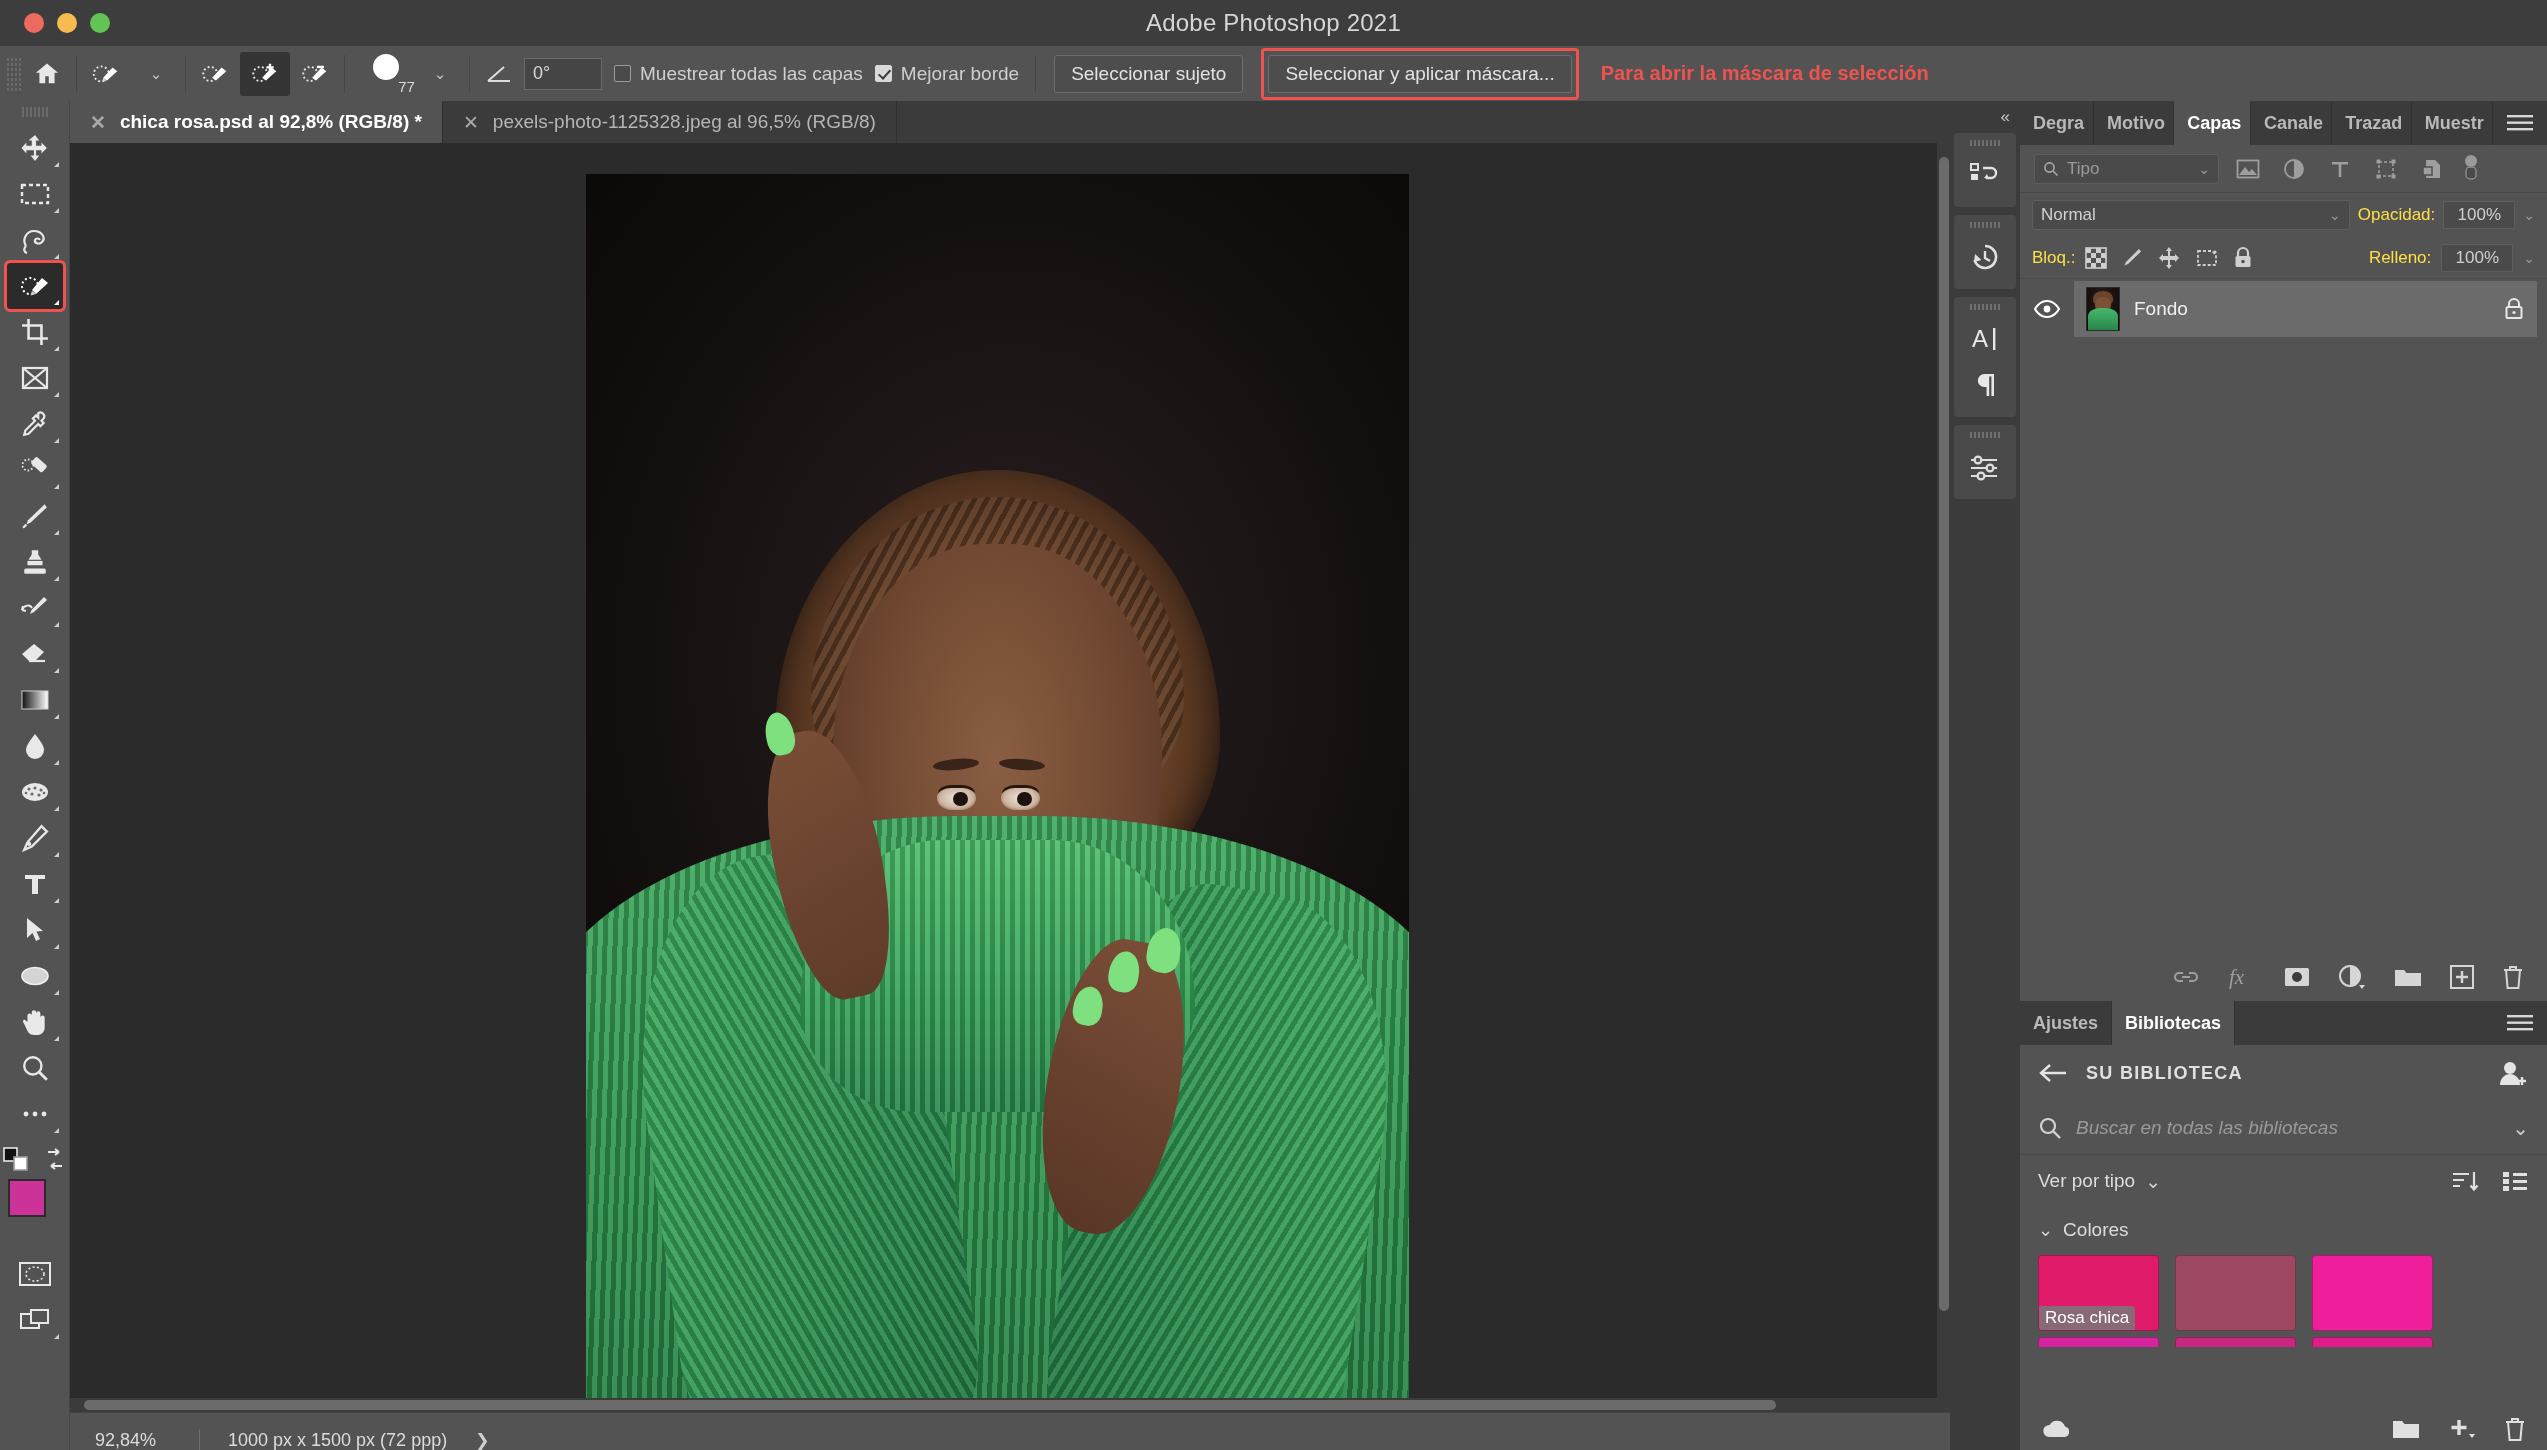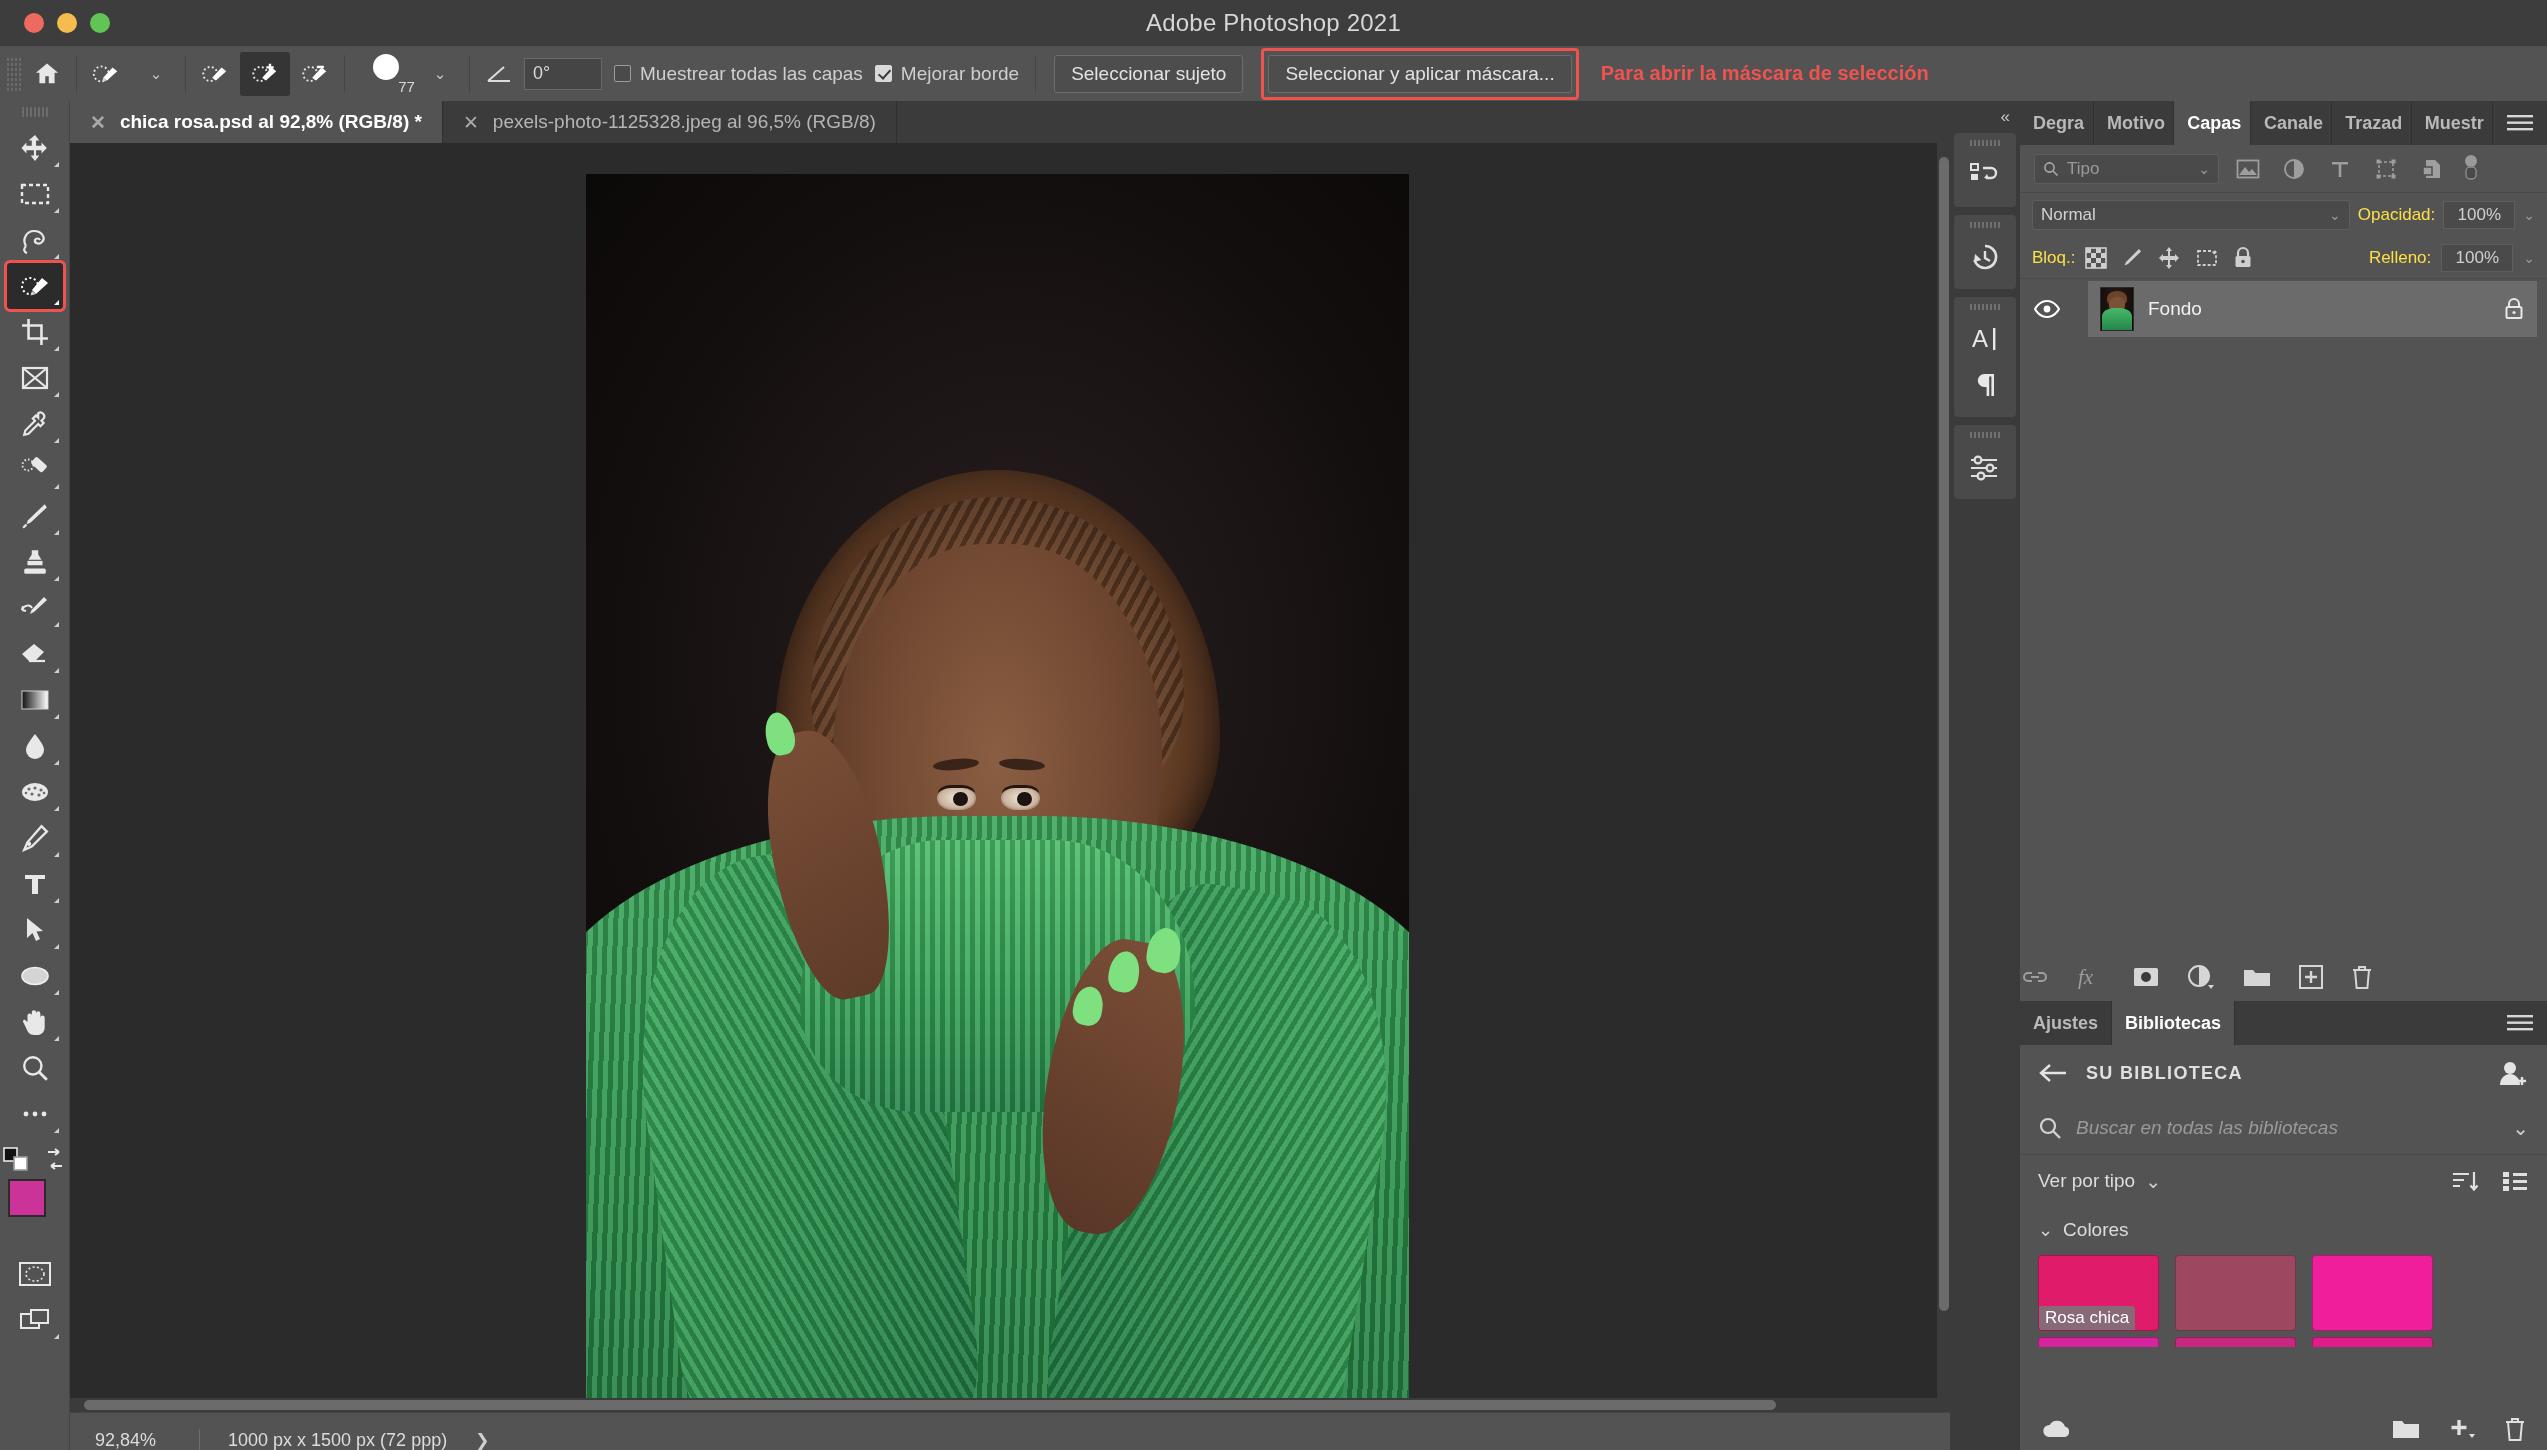--- a/index.html
+++ b/index.html
@@ -218,28 +218,28 @@
   .bmrow { display:flex; align-items:center; height:44px; padding:0 12px; gap:8px; }
   .blendsel { flex:1; height:30px; background:#4a4a4a; border:1px solid #5e5e5e; border-radius:3px;
     display:flex; align-items:center; justify-content:space-between; padding:0 8px; color:#d2d2d2; font-size:17px; }
   .oplabel { color:#fde047; font-size:17px; white-space:nowrap; }
   .opval { width:72px; height:28px; background:#4a4a4a; border:1px solid #5e5e5e; color:#cfcfcf;
     font-size:17px; display:flex; align-items:center; justify-content:center; }
 
   .lockrow { display:flex; align-items:center; height:42px; padding:0 12px; gap:10px; border-bottom:1px solid #4a4a4a; }
   .lockicons { display:flex; align-items:center; gap:14px; }
 
-  .layerrow { display:flex; align-items:center; height:60px; padding:0 10px; gap:24px; }
+  .layerrow { display:flex; align-items:center; height:60px; padding:0 10px; gap:10px; }
   .layerrow .inner { flex:1; display:flex; align-items:center; gap:14px; height:56px; background:#6b6b6b; padding:0 12px; }
   .thumb { width:34px; height:44px; border:1px solid #2b2b2b; overflow:hidden; position:relative; background:#1a1414; }
   .layername { color:#f0f0f0; font-size:19px; }
   .lockmark { margin-left:auto; }
 
   .layerbottom { position:absolute; left:0; bottom:0; width:527px; height:48px;
-    display:flex; align-items:center; gap:26px; padding-right:22px; }
+    display:flex; align-items:center; justify-content:flex-end; gap:26px; padding-right:22px; }
   .librow { display:flex; align-items:center; height:56px; padding:0 18px; gap:18px;font-weight:bold; }
   .libtitle { color:#e0e0e0; font-size:18px; letter-spacing:1.3px; }
   .libsearch { display:flex; align-items:center; gap:14px; height:54px; padding:0 18px;
     border-bottom:1px solid #4a4a4a; }
   .libsearch .ph { flex:1; color:#9a9a9a; font-size:19px; font-style: italic; }
   .libview { display:flex; align-items:center; height:52px; padding:0 18px; gap:10px; }
   .libview .lbl { color:#dcdcdc; font-size:19px; }
   .libicons { margin-left:auto; display:flex; align-items:center; gap:22px; }
   .colorsec { padding: 6px 18px 0; }
   .colorhead { display:flex; align-items:center; gap:10px; color:#dcdcdc; font-size:19px; height:34px; }

